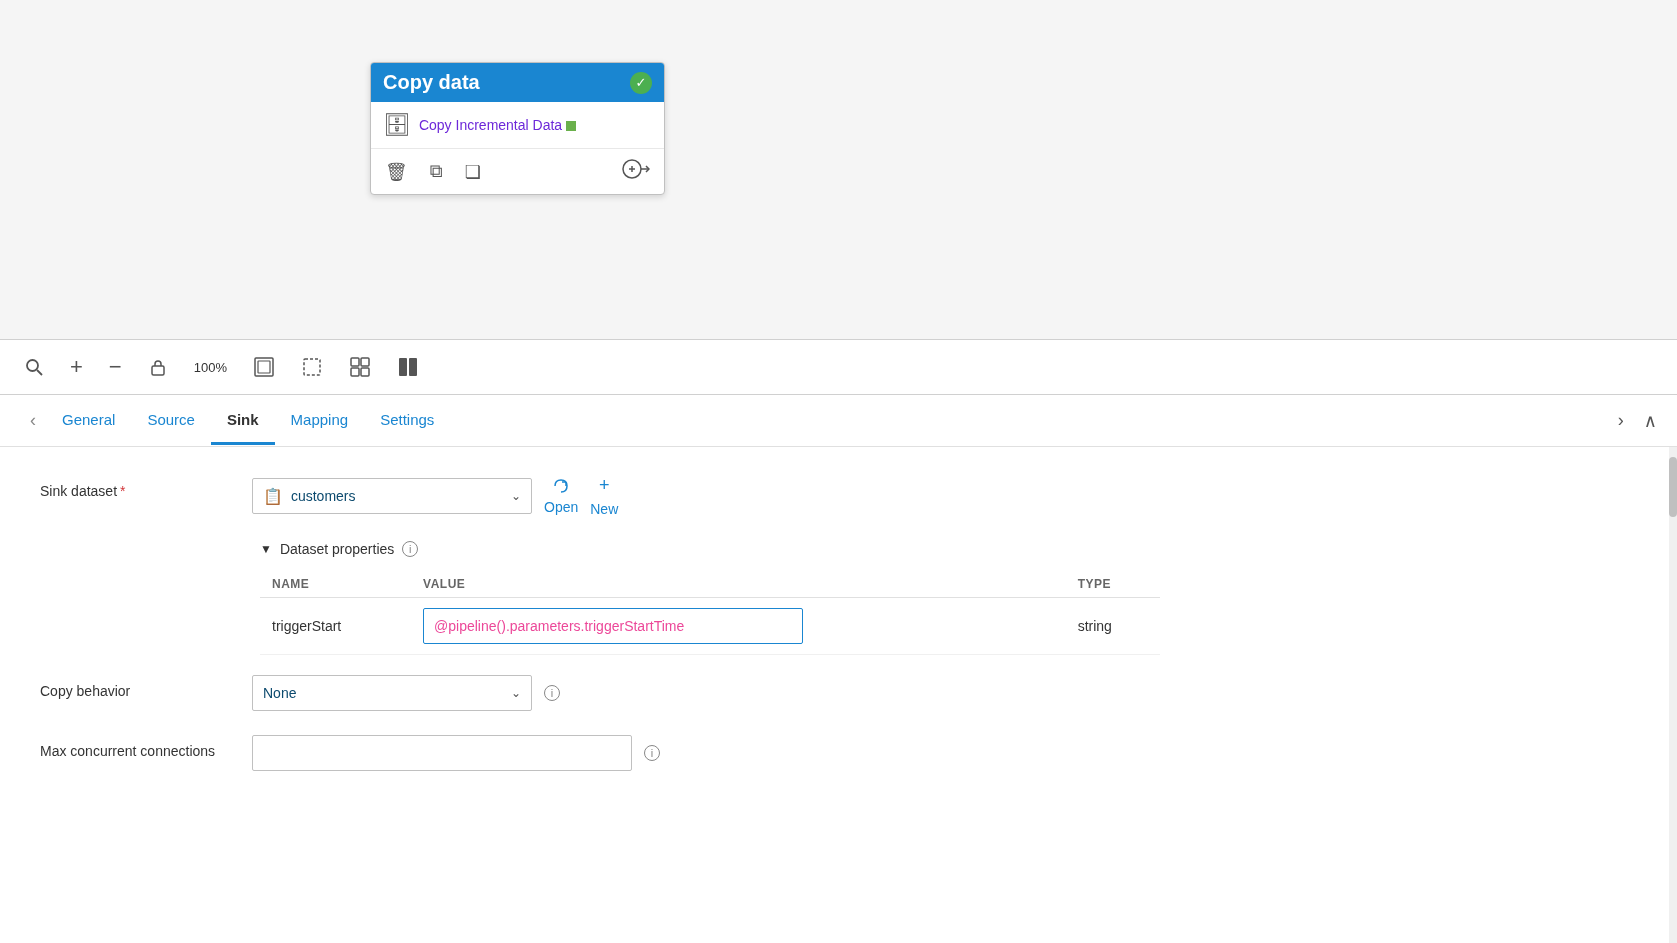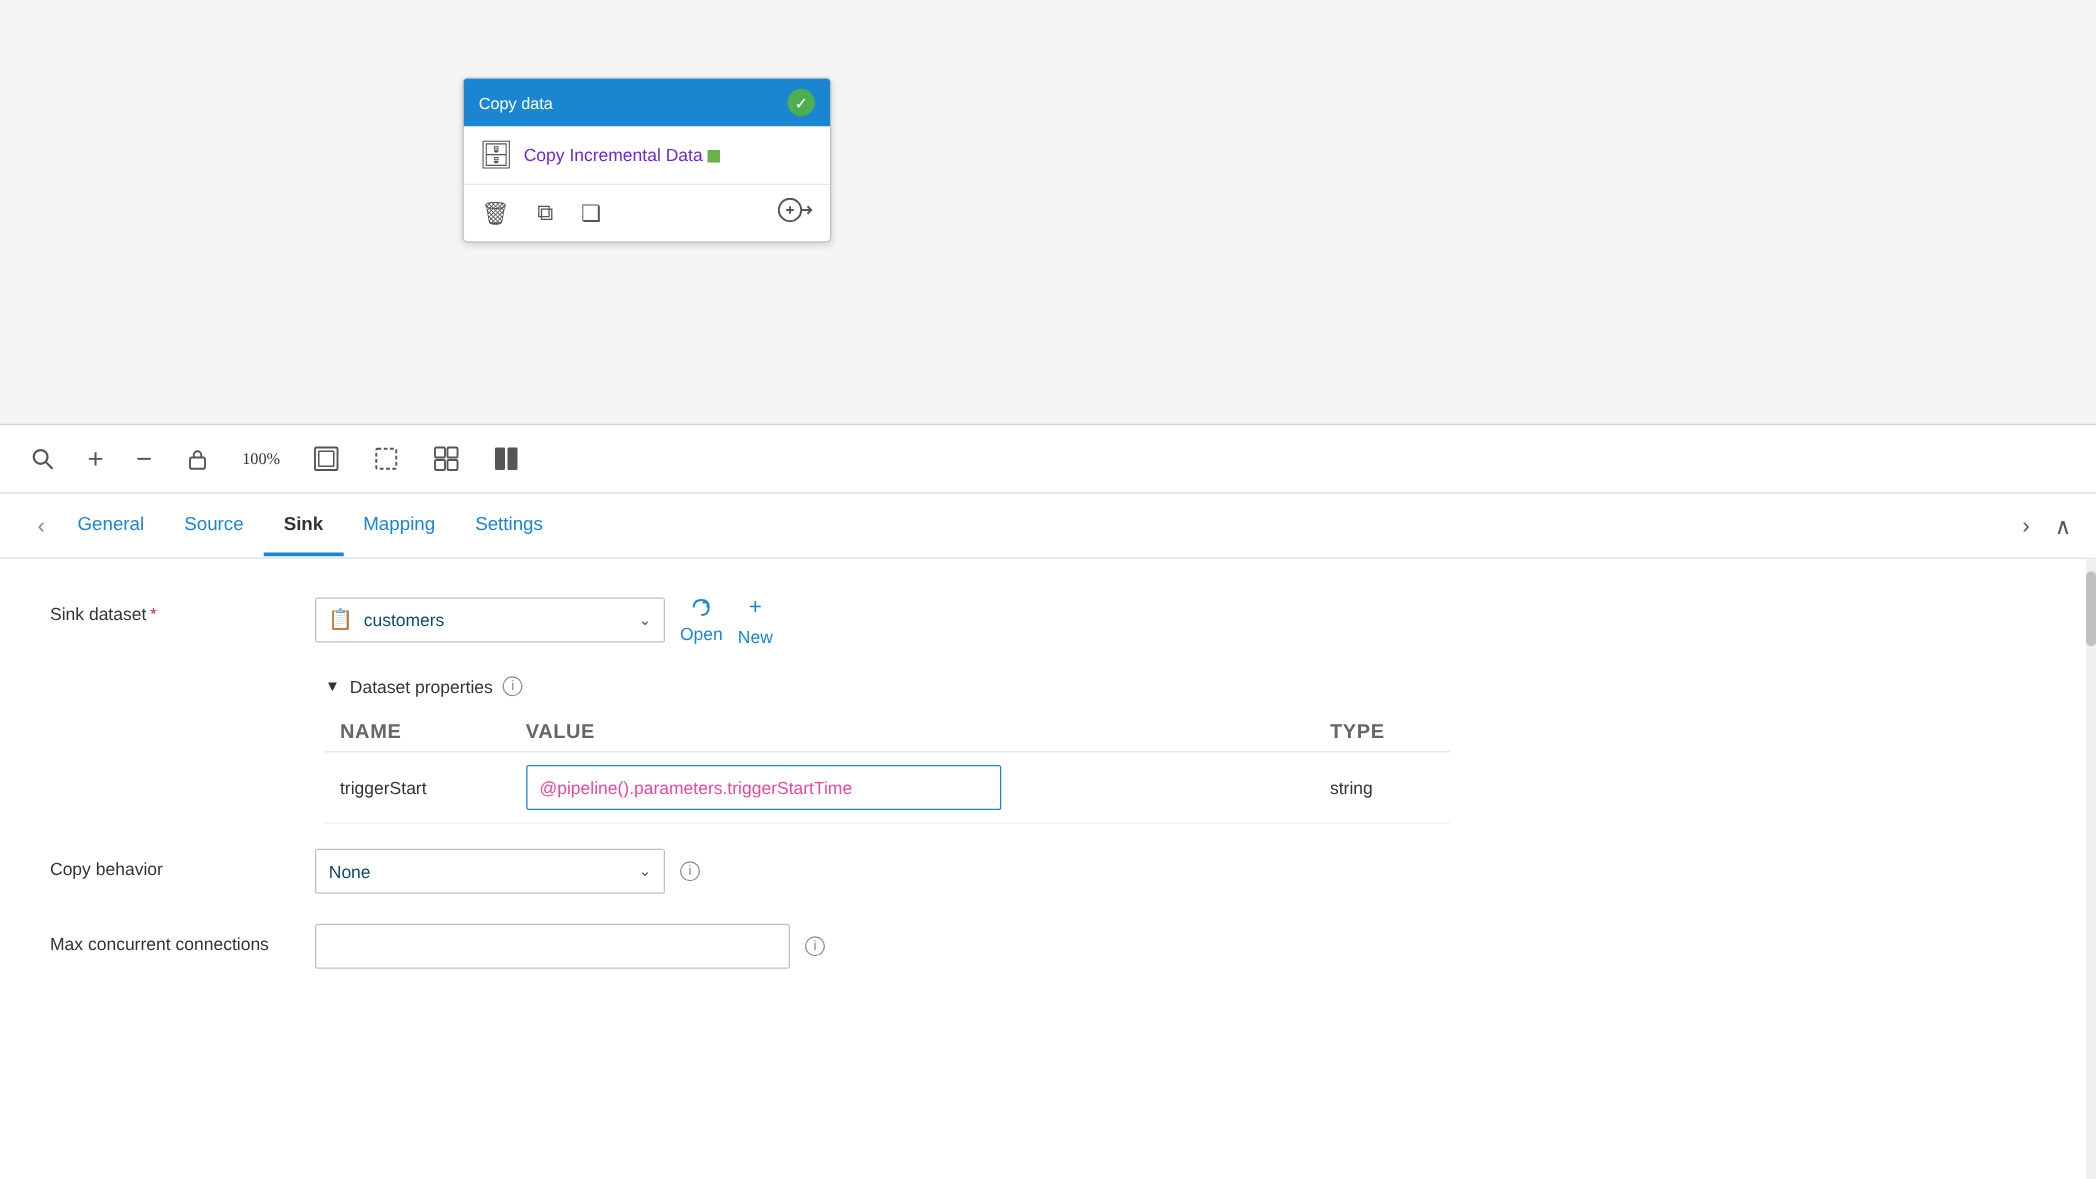--- a/index.html
+++ b/index.html
@@ -36,22 +36,22 @@
     .node-header {
       background: #1a86d1;
       color: white;
       padding: 8px 12px;
       border-radius: 3px 3px 0 0;
       display: flex;
       align-items: center;
       justify-content: space-between;
     }
     .node-header-title {
-      font-size: 13px;
-      font-weight: 400;
+      font-size: 20px;
+      font-weight: 700;
     }
     .node-check {
       width: 22px;
       height: 22px;
       background: #4caf50;
       border-radius: 50%;
       display: flex;
       align-items: center;
       justify-content: center;
       color: white;
@@ -279,21 +279,21 @@
     }
 
     
     .props-table {
       width: 100%;
       max-width: 900px;
       border-collapse: collapse;
     }
     .props-table th {
       text-align: left;
-      font-size: 16px;
+      font-size: 12px;
       font-weight: 600;
       color: #666;
       text-transform: uppercase;
       letter-spacing: 0.5px;
       padding: 6px 12px;
       border-bottom: 1px solid #e0e0e0;
     }
     .props-table td {
       padding: 10px 12px;
       font-size: 14px;
@@ -383,21 +383,21 @@
       </svg>
   </button>
   <button class="toolbar-btn" style="font-size:22px;font-weight:300;">+</button>
   <button class="toolbar-btn" style="font-size:22px;font-weight:300;">−</button>
   <button class="toolbar-btn">
     <svg width="20" height="20" viewBox="0 0 20 20" fill="none">
         <rect x="4" y="9" width="12" height="9" rx="1.5" stroke="#555" stroke-width="1.5"></rect>
         <path d="M7 9V7a3 3 0 016 0v2" stroke="#555" stroke-width="1.5"></path>
       </svg>
   </button>
-  <button class="toolbar-btn" style="font-size:13px;font-weight:500;color:#333;font-family:Liberation Serif, serif;">100%</button>
+  <button class="toolbar-btn" style="font-size:13px;font-weight:500;color:#333;">100%</button>
   <button class="toolbar-btn">
     <svg width="22" height="22" viewBox="0 0 22 22" fill="none">
         <rect x="2" y="2" width="18" height="18" rx="1" stroke="#555" stroke-width="1.5"></rect>
         <rect x="5" y="5" width="12" height="12" rx="0.5" stroke="#555" stroke-width="1.2" fill="none"></rect>
       </svg>
   </button>
   <button class="toolbar-btn">
     <svg width="22" height="22" viewBox="0 0 22 22" fill="none">
         <rect x="3" y="3" width="16" height="16" rx="1" stroke="#555" stroke-width="1.5" stroke-dasharray="3 2" fill="none"></rect>
       </svg>

